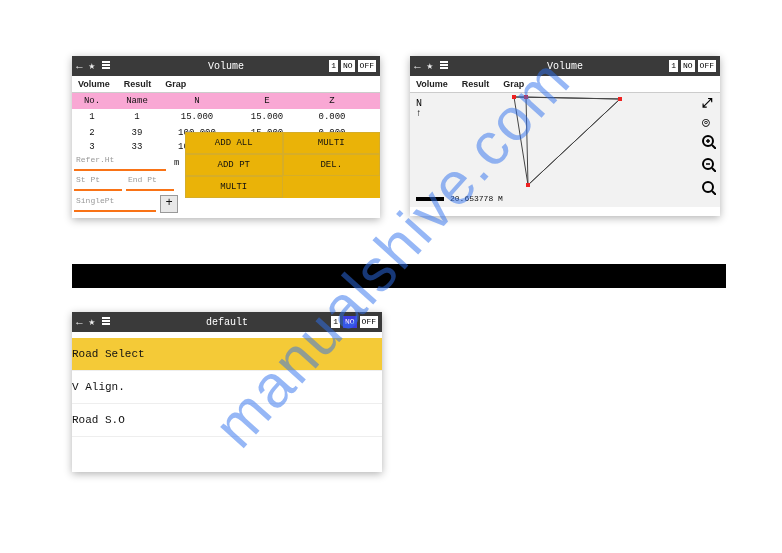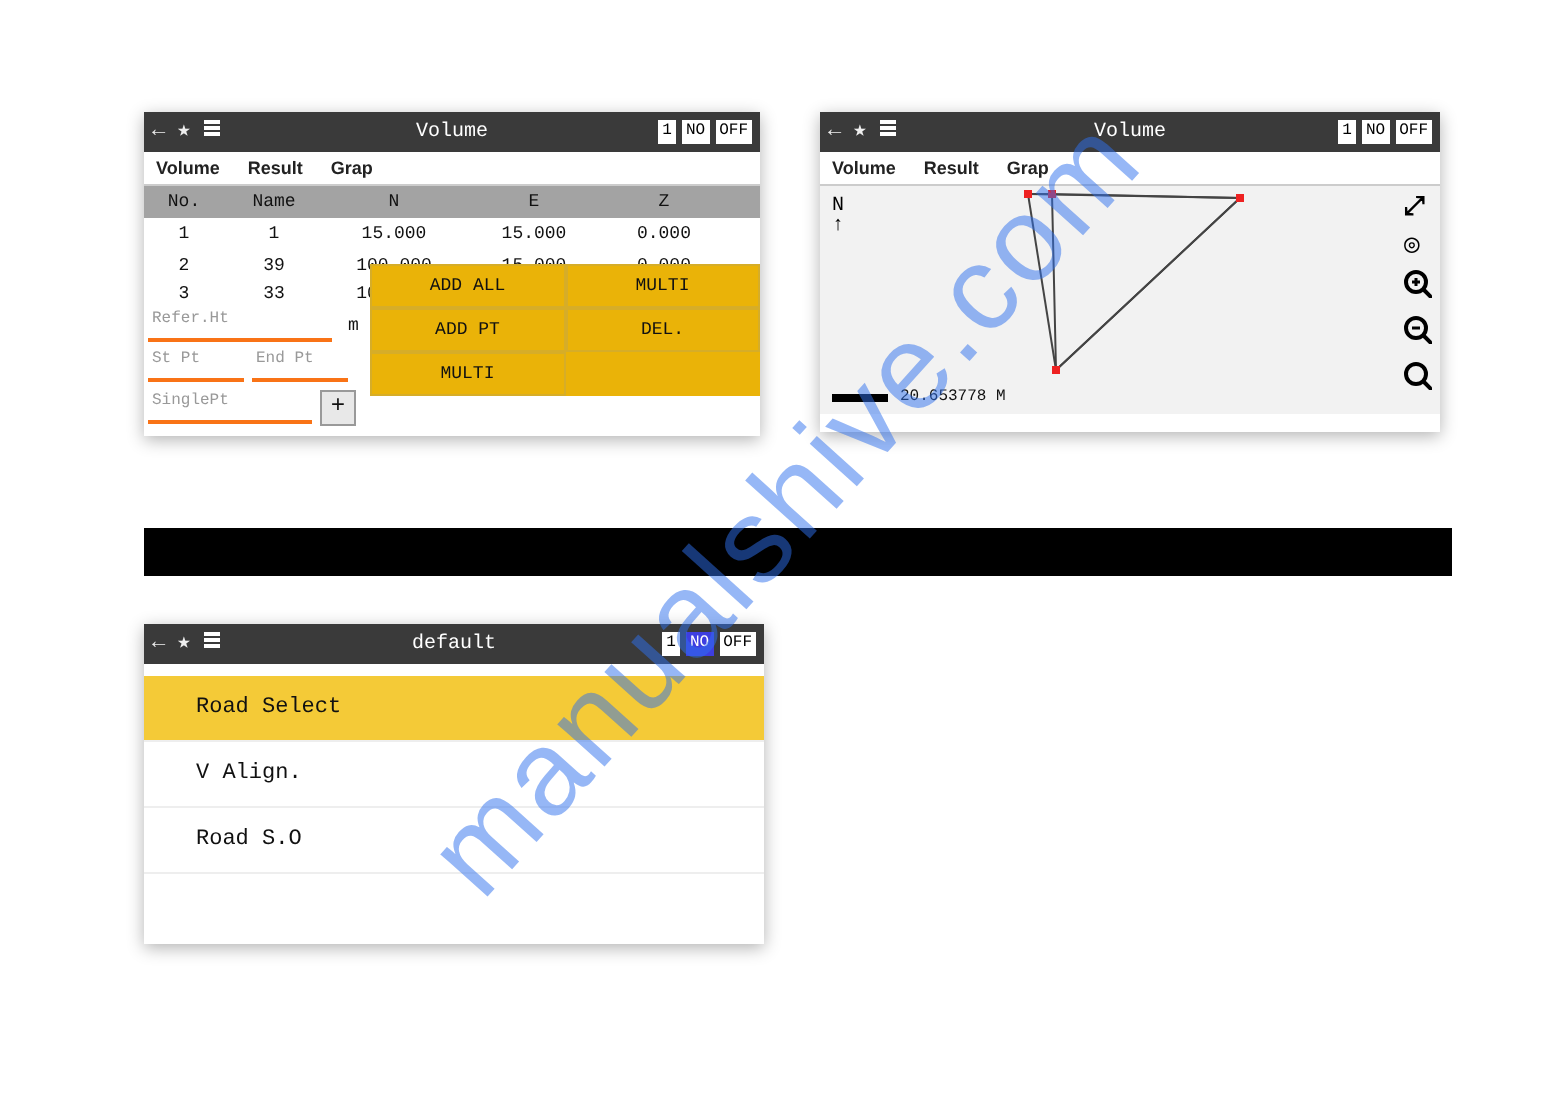--- a/index.html
+++ b/index.html
@@ -68,21 +68,21 @@
   
   #p1 { left: 72px; top: 56px; width: 308px; height: 162px; }
   #p1 .th, #p1 .tr {
     display: grid;
     grid-template-columns: 40px 50px 70px 70px 60px;
     text-align: center;
     height: 16px;
     align-items: center;
     font-size: 9px;
   }
-  #p1 .th { background: #a3a3a3; }
+  #p1 .th { background: #f9a8d4; }
   #p1 .field {
     border-bottom: 2px solid #f97316;
     height: 14px;
     color: #999;
     padding-left: 2px;
     font-size: 8px;
   }
   #p1 .frow {
     display: flex;
     gap: 4px;
@@ -165,21 +165,21 @@
     background: #000;
   }
 
   
   #p3 { left: 72px; top: 312px; width: 310px; height: 160px; }
   #p3 .menu { padding: 6px 0; }
   #p3 .mi {
     height: 32px;
     display: flex;
     align-items: center;
-    padding-left: 26px;
+    padding-left: 0;
     font-size: 11px;
     cursor: pointer;
     border-bottom: 1px solid #eee;
   }
   #p3 .mi.sel { background: #f4ca37; }
 
   
   .watermark {
     position: absolute;
     left: 0; top: 0;

